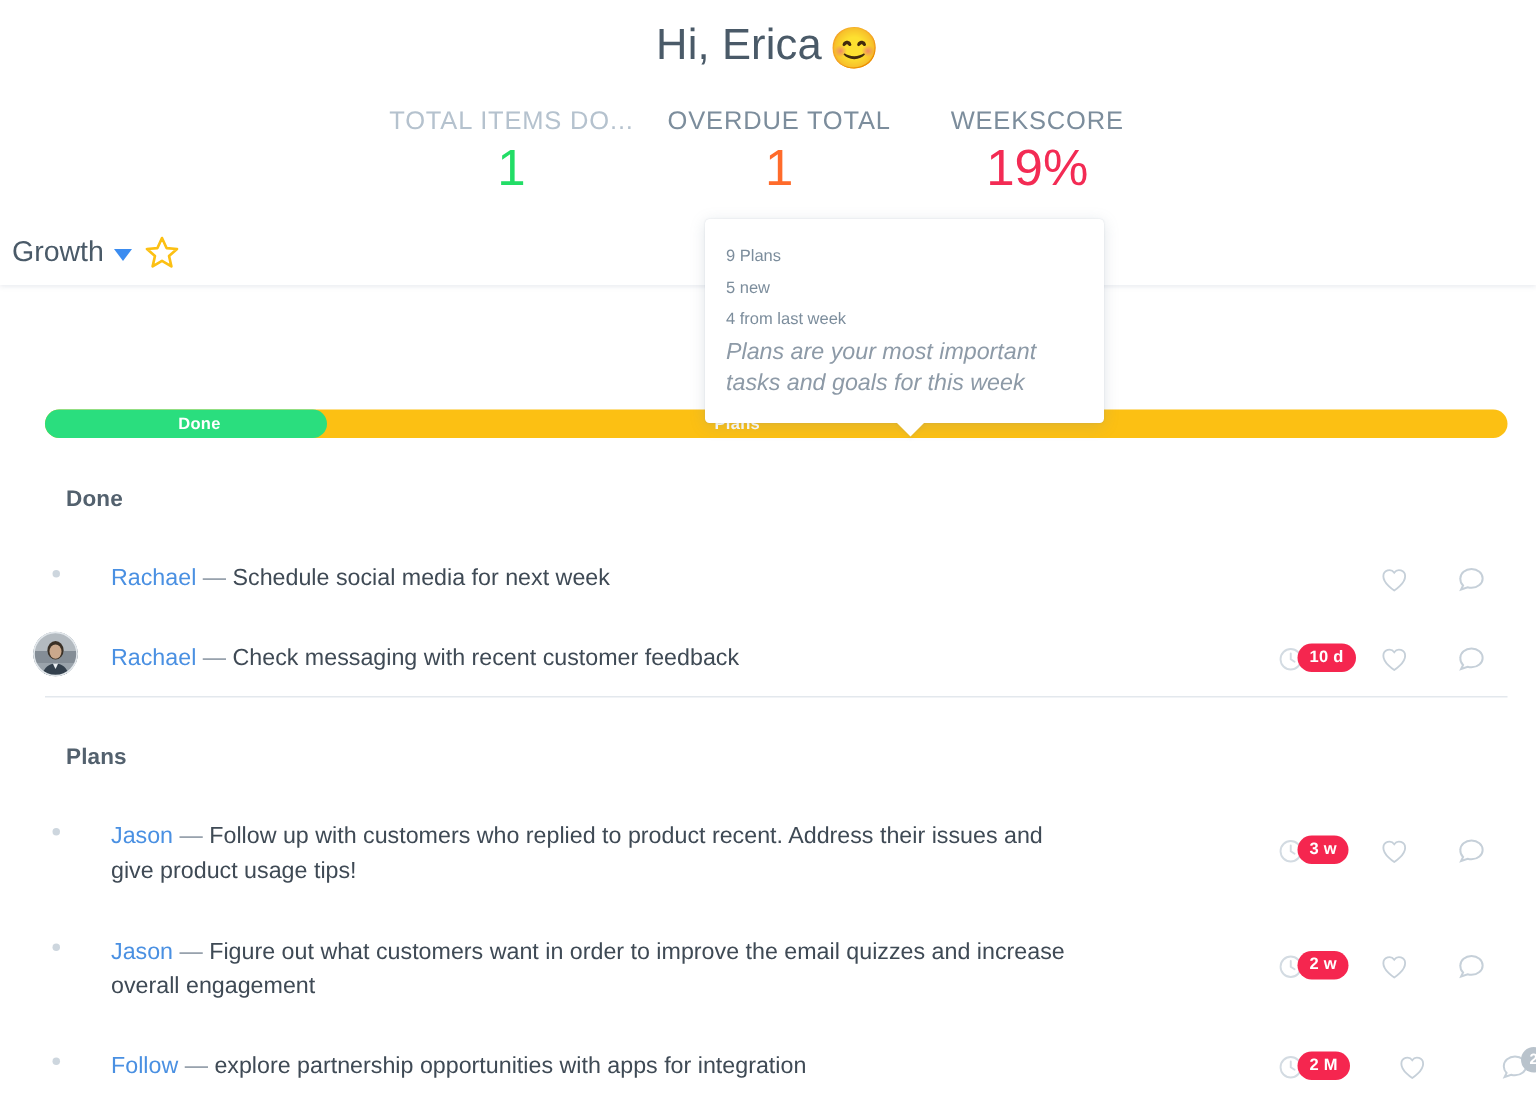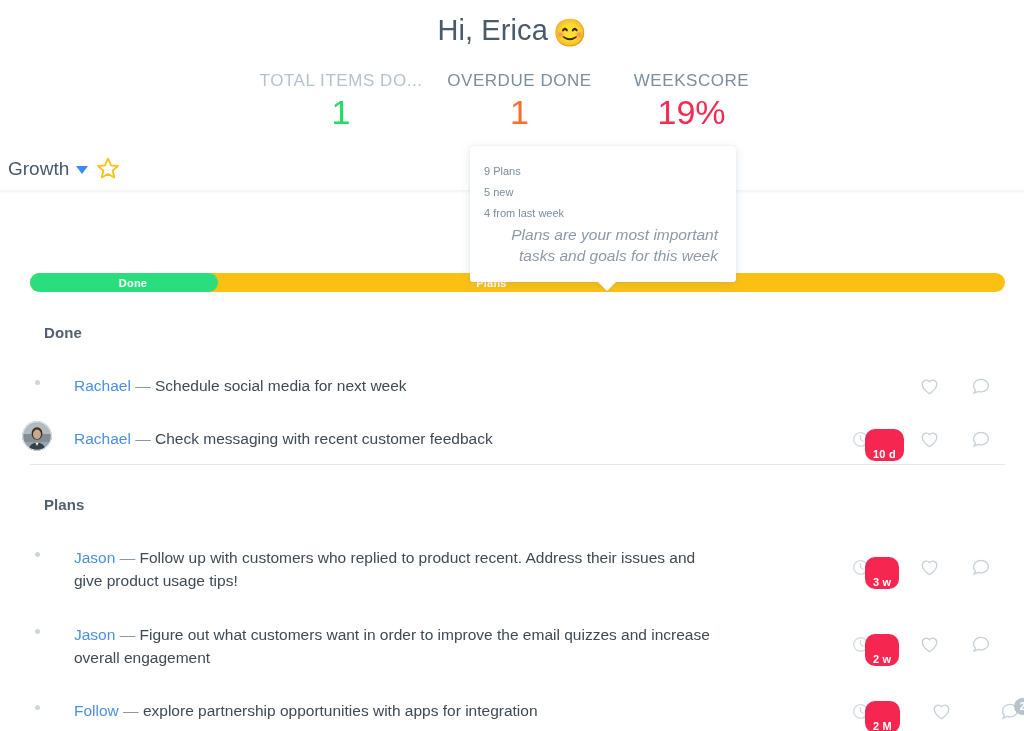--- a/index.html
+++ b/index.html
@@ -117,21 +117,20 @@
   }
   .tooltip-line {
     font-size: 11px;
     color: #7c8d9c;
     white-space: nowrap;
   }
   .tooltip-note {
     font-size: 15.5px;
     color: #8d9aa7;
     font-style: italic;
-    text-align: right;
   }
   .tooltip-arrow {
     position: absolute;
     bottom: -9px;
     left: 127px;
     width: 0; height: 0;
     border-left: 10px solid transparent;
     border-right: 10px solid transparent;
     border-top: 10px solid #ffffff;
     filter: drop-shadow(0 2px 1px rgba(120,135,155,0.10));
@@ -260,21 +259,21 @@
     position: absolute;
     left: 0;
     top: 3px;
     display: block;
   }
   .time-badge {
     position: absolute;
     left: 13px;
     top: 1px;
     height: 19px;
-    padding: 16px 8px;
+    padding: 0 8px;
     border-radius: 10px;
     background: #f5264f;
     color: #ffffff;
     font-size: 11px;
     font-weight: bold;
     line-height: 19px;
     letter-spacing: 0.2px;
     white-space: nowrap;
     z-index: 3;
     cursor: pointer;
@@ -331,21 +330,21 @@
           </svg>
       </span>
     </div>
 
     <div class="stats">
       <div class="stat">
         <div class="stat-label muted">TOTAL ITEMS DO...</div>
         <div class="stat-value" style="color:#22dd66">1</div>
       </div>
       <div class="stat">
-        <div class="stat-label dark">OVERDUE DONE</div>
+        <div class="stat-label dark">OVERDUE TOTAL</div>
         <div class="stat-value" style="color:#ff6b2b">1</div>
       </div>
       <div class="stat">
         <div class="stat-label dark">WEEKSCORE</div>
         <div class="stat-value" style="color:#f32b54">19%</div>
       </div>
     </div>
   </div>
 
   <div class="tooltip">

